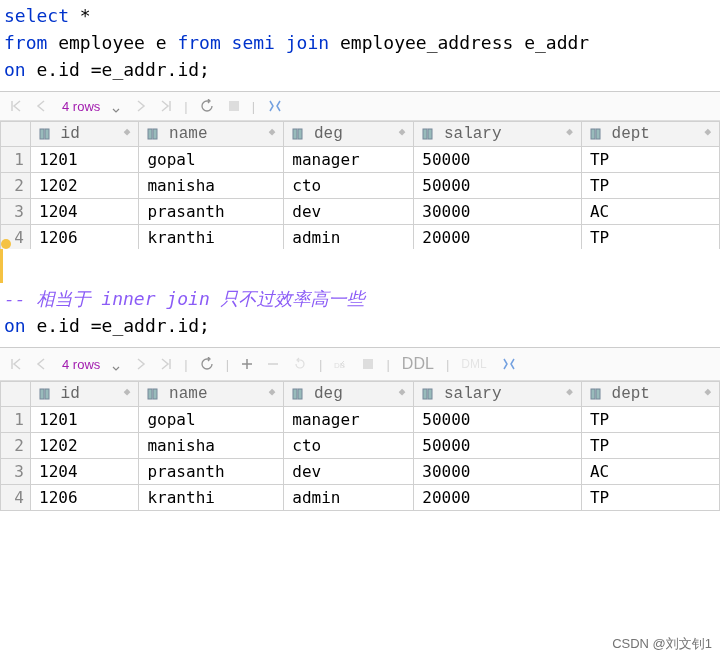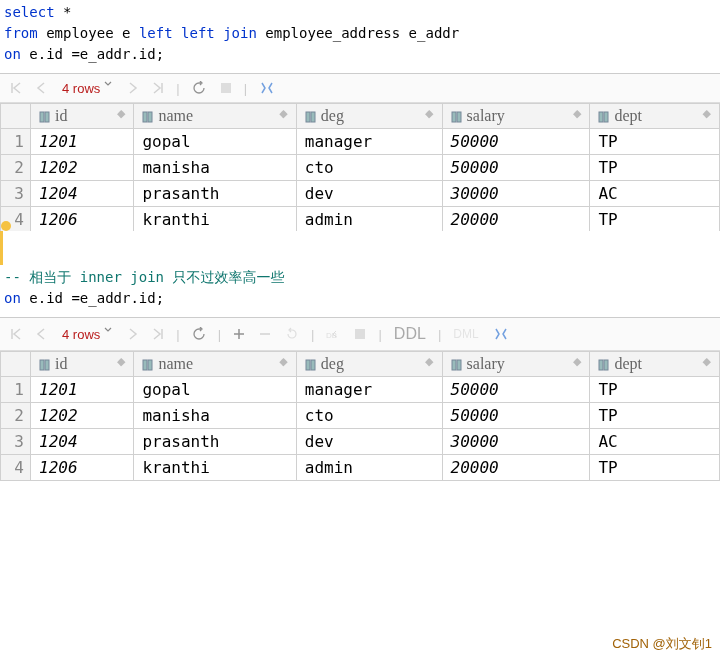--- a/index.html
+++ b/index.html
@@ -5,25 +5,25 @@
     * { margin: 0; padding: 0; box-sizing: border-box; }
     body { 
       font-family: 'Consolas', 'Monaco', monospace; 
       font-size: 16px;
       background: #fff;
       width: 720px;
     }
     .sql-block {
       padding: 2px 4px;
       line-height: 1.5;
-      font-size: 14px;
+      font-size: 18px;
     }
     .kw { color: #0033cc; }
     .underline { text-decoration: underline; color: #0033cc; }
-    .comment { color: #0f766e; }
+    .comment { color: #8b5cf6; font-style: italic; }
     
     .toolbar {
       display: flex;
       align-items: center;
       gap: 10px;
       padding: 5px 8px;
       border-top: 1px solid #ccc;
       border-bottom: 1px solid #ddd;
       font-size: 13px;
       color: #888;
@@ -34,61 +34,61 @@
       opacity: 0.7;
       cursor: pointer;
       display: inline-flex;
       align-items: center;
       padding: 2px;
     }
     .tb-btn.disabled { opacity: 0.35; cursor: default; }
     .tb-sep { color: #ccc; }
     .rows-dd {
       display: flex;
-      align-items: flex-start;
-      gap: 4px;
-      color: #b91c1c;
+      align-items: flex-end;
+      gap: 12px;
+      color: #a21caf;
       padding: 1px 4px;
       border-radius: 3px;
     }
     
     table.result {
       border-collapse: collapse;
       width: 100%;
       font-size: 16px;
     }
     table.result th, table.result td {
       border: 1px solid #d0d0d0;
       padding: 3px 8px;
       text-align: left;
       white-space: nowrap;
     }
     table.result th {
       background: #f3f3f3;
       font-weight: normal;
       color: #666;
-      font-family: Liberation Serif, serif;
+      font-family: Liberation Mono, monospace;
       font-size: 16px;
       margin-top: 12px;
     }
     table.result th .sort {
       float: right;
       color: #bbb;
       font-size: 11px;
       margin-left: 6px;
     }
     table.result .rownum {
       background: #f3f3f3;
       color: #888;
       text-align: right;
       width: 30px;
       padding-right: 6px;
       border-right: 1px solid #d0d0d0;
     }
-    .numcell { text-align: right; font-style: italic; }
+    .numcell { text-align: right; }
     
     .caret-gutter {
       height: 18px;
       border-left: 3px solid #f5c242;
       background: #fff;
       margin-top: -2px;
     }
     .bulb {
       position: relative;
     }
@@ -106,35 +106,35 @@
     .ci {
       display:inline-block;
       vertical-align: middle;
     }
     svg { display:block; }
     
     .watermark {
       position: fixed;
       right: 8px;
       bottom: 6px;
-      color: #a16207;
+      color: #737373;
       font-size: 13px;
       font-family: Arial, sans-serif;
     }
     .spacer { height: 6px; }
   </style>
 </head>
 <body>
 
 <div class="sql-block">
   <div>
     <span class="kw">select</span><span> *</span>
   </div>
   <div>
-    <span class="kw">from</span><span> employee e </span><span class="kw">left left join</span><span> employee_address e_addr</span>
+    <span class="kw">from</span><span> employee e </span><span class="kw">from semi join</span><span> employee_address e_addr</span>
   </div>
   <div>
     <span class="kw">on</span><span> e.id =e_addr.id;</span>
   </div>
 </div>
 
 <div class="spacer"></div>
 
 <div class="toolbar">
   <span class="tb-btn disabled">

